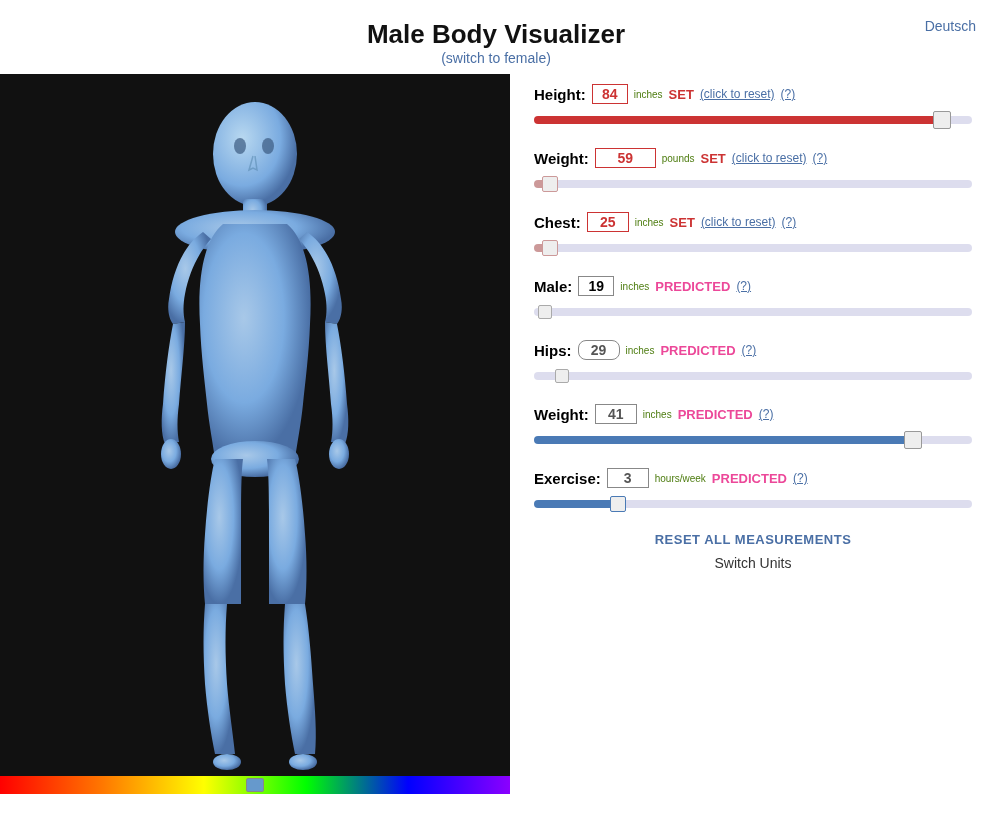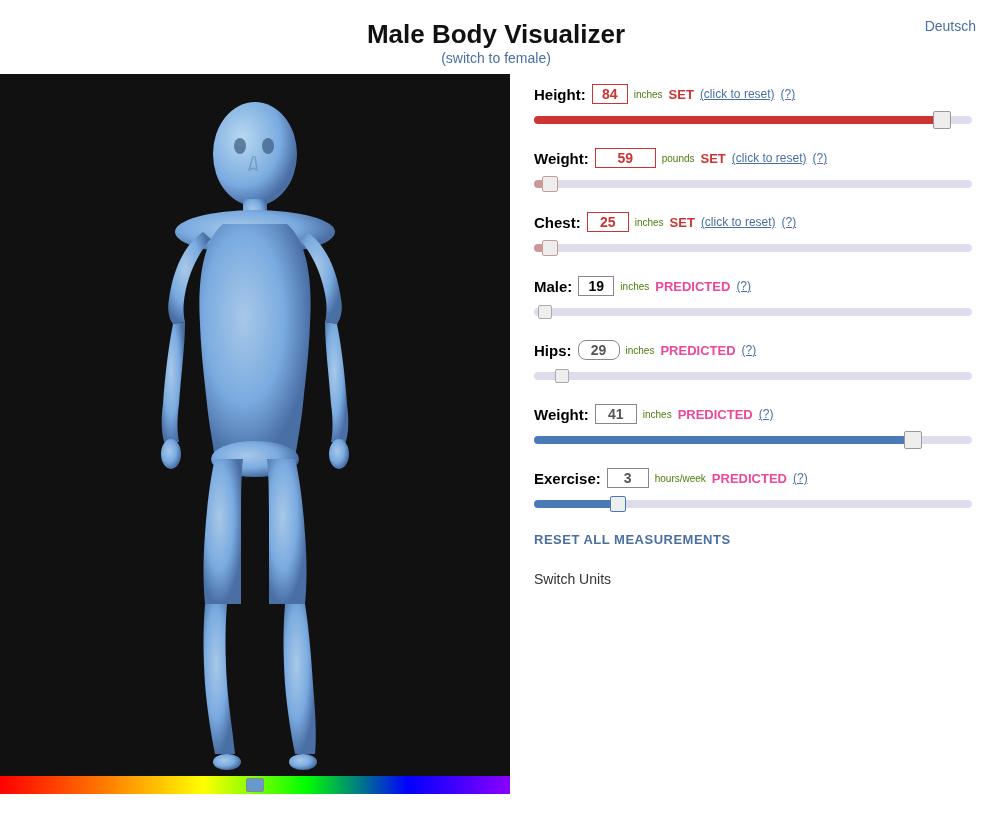--- a/index.html
+++ b/index.html
@@ -262,22 +262,22 @@
       background: #eee;
       border: 1px solid #4a7ab5;
       border-radius: 2px;
       cursor: pointer;
     }
 
     .bottom-controls {
       margin-top: 10px;
       display: flex;
       flex-direction: column;
-      align-items: flex-start;
-      gap: 24px;
+      align-items: center;
+      gap: 8px;
     }
 
     .reset-all-btn {
       font-size: 13px;
       font-weight: bold;
       color: #4a6fa5;
       text-transform: uppercase;
       background: none;
       border: none;
       cursor: pointer;

